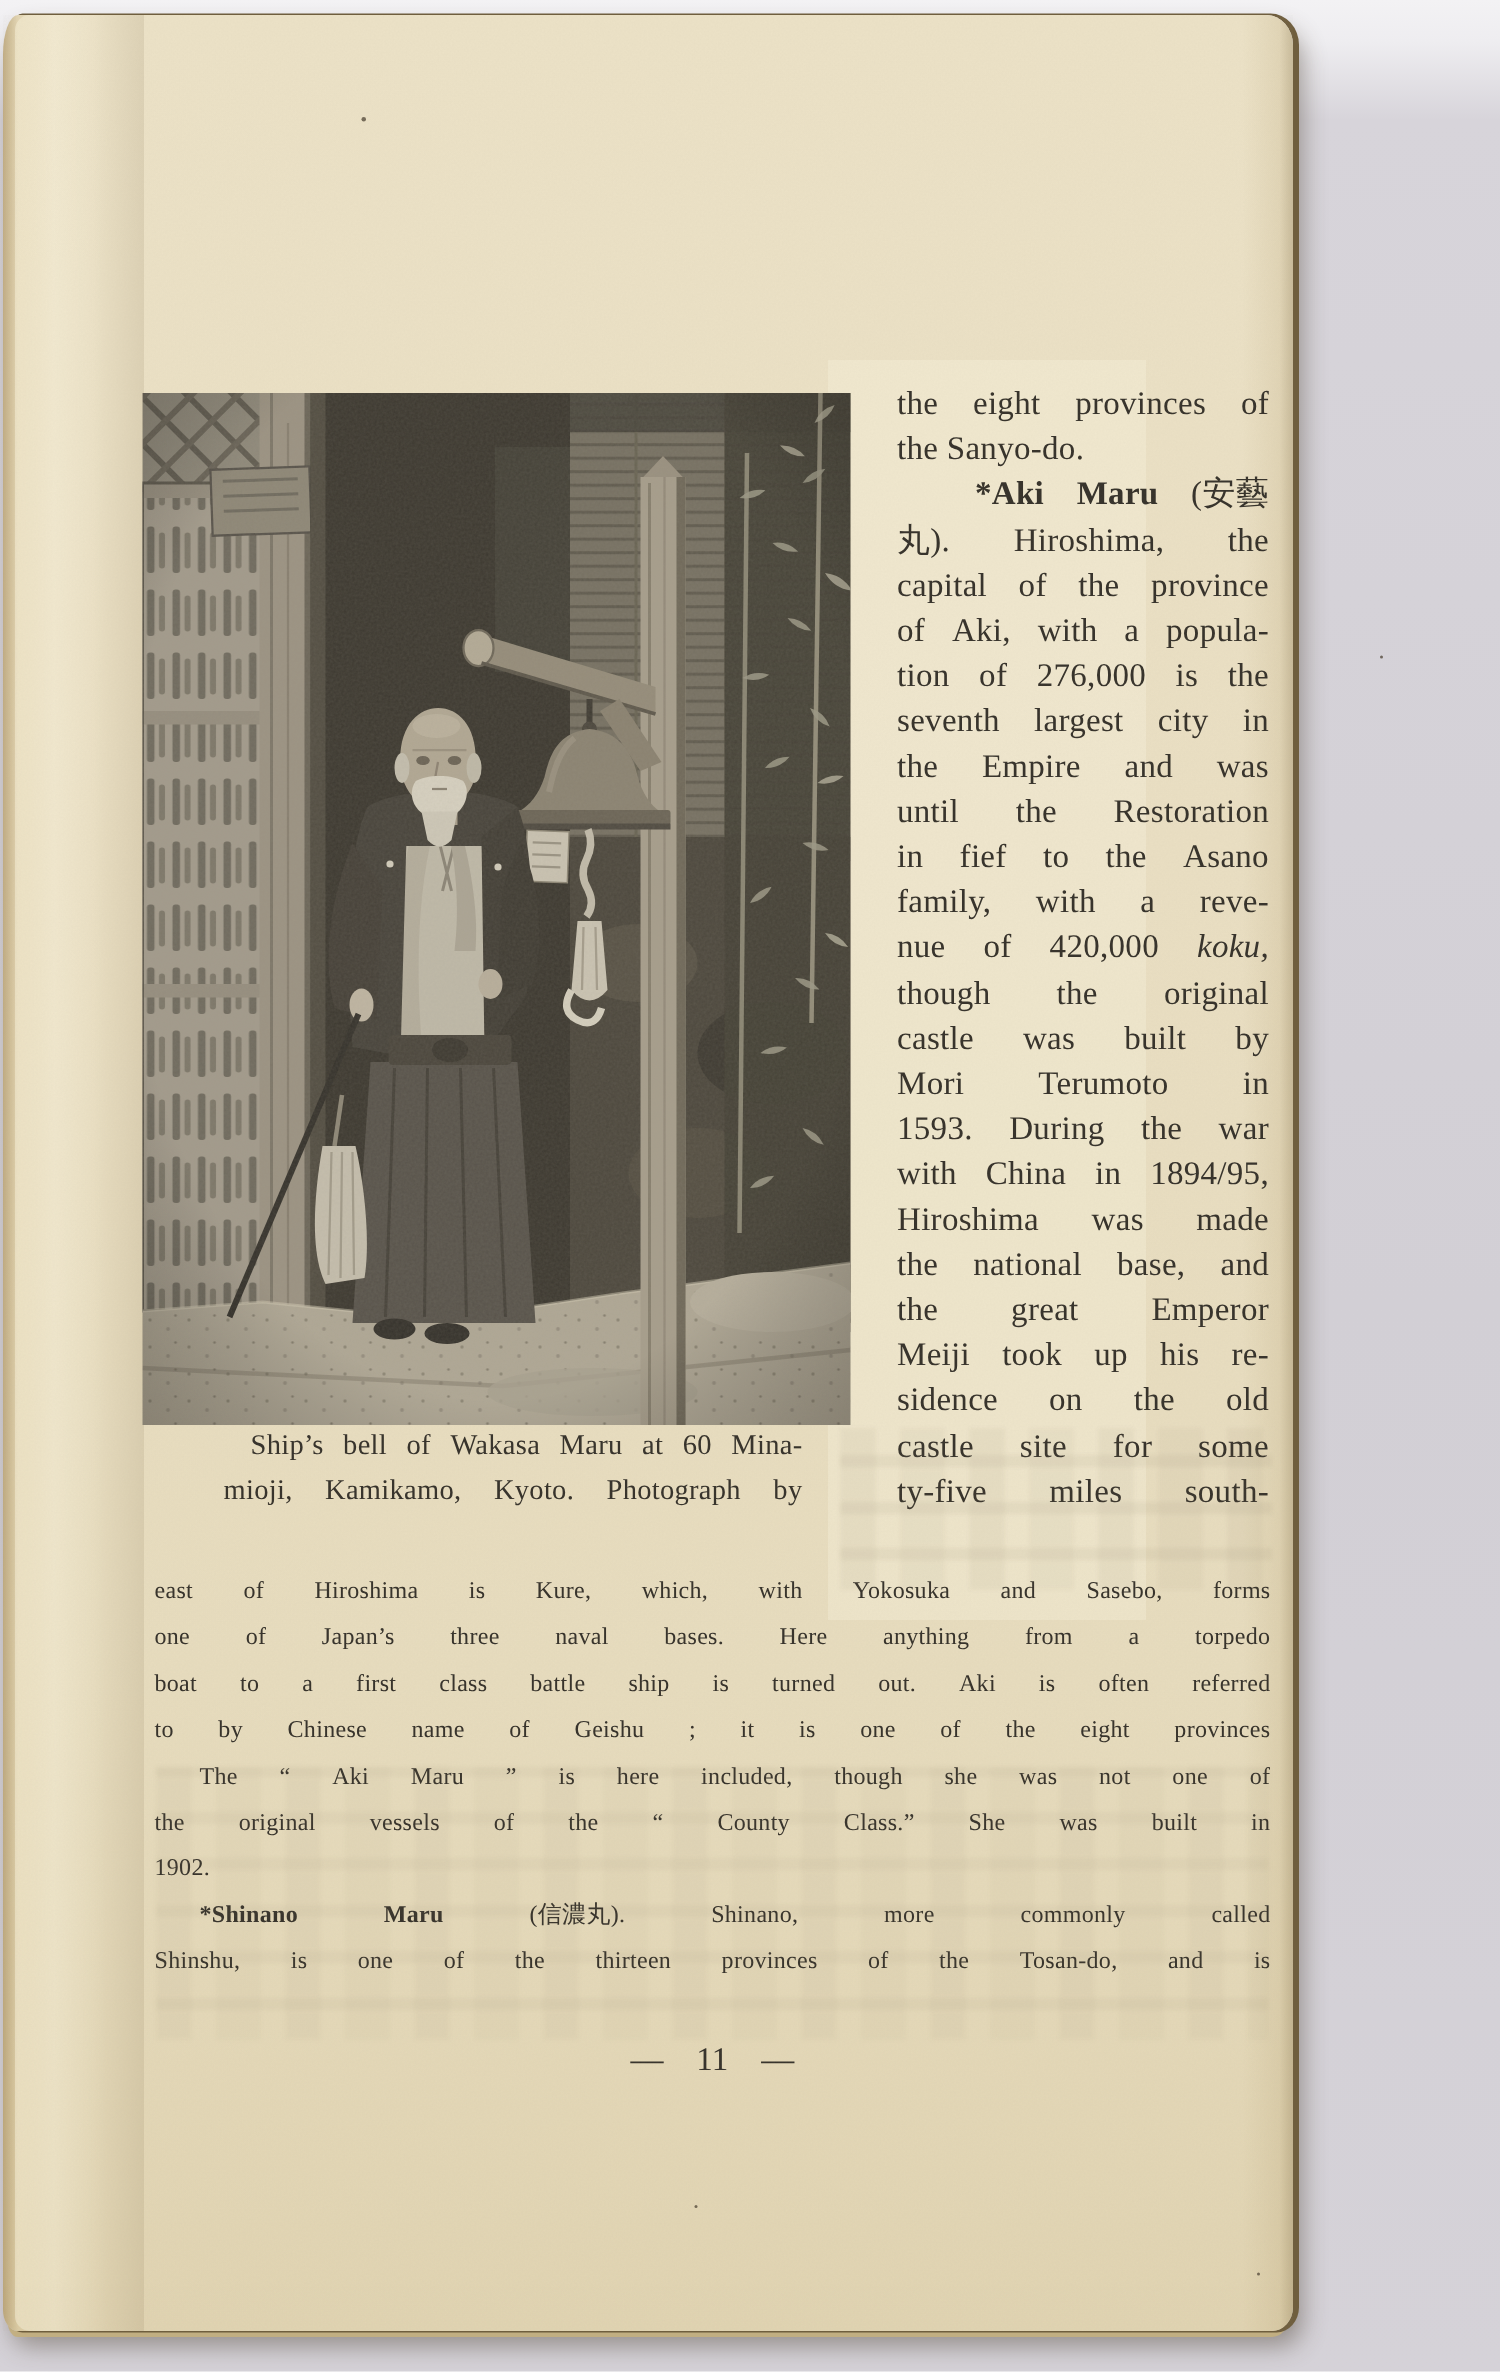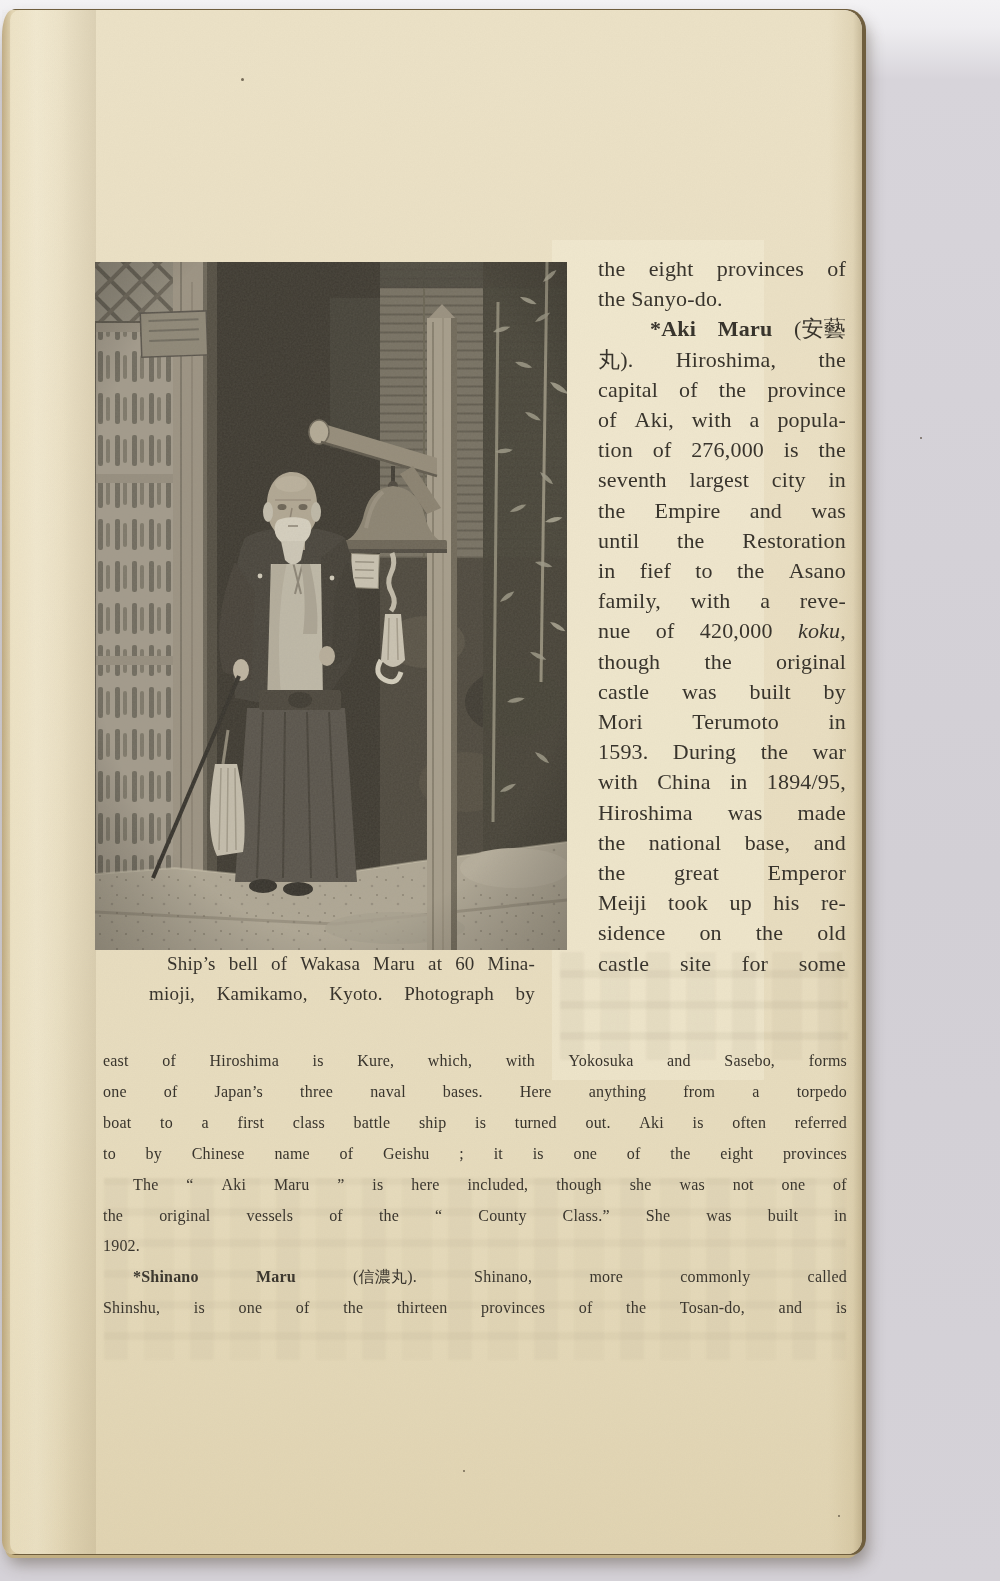--- a/index.html
+++ b/index.html
@@ -397,20 +397,25 @@
         <span>on</span>
         <span>the</span>
         <span>old</span>
       </div>
     <div class="jl">
         <span>castle</span>
         <span>site</span>
         <span>for</span>
         <span>some</span>
       </div>
+    <div class="jl">
+        <span>ty-five</span>
+        <span>miles</span>
+        <span>south-</span>
+      </div>
   </div>
 
   <figcaption class="cap ink">
     <div class="jl ind18">
         <span>Ship’s</span>
         <span>bell</span>
         <span>of</span>
         <span>Wakasa</span>
         <span>Maru</span>
         <span>at</span>
@@ -534,20 +539,21 @@
         <span>thirteen</span>
         <span>provinces</span>
         <span>of</span>
         <span>the</span>
         <span>Tosan-do,</span>
         <span>and</span>
         <span>is</span>
       </div>
   </div>
 
+  <div class="folio ink">— 11 —</div>
 
   <div class="bleed bleed-a"></div>
   <div class="bleed bleed-b"></div>
 
   <div class="speck" style="left:239px;top:68px"></div>
   <div class="speck" style="left:918px;top:427px;width:2px;height:2px"></div>
   <div class="speck" style="left:461px;top:1460px;width:2px;height:2px"></div>
   <div class="speck" style="left:836px;top:1505px;width:2px;height:2px"></div>
 
   <svg class="grain">

